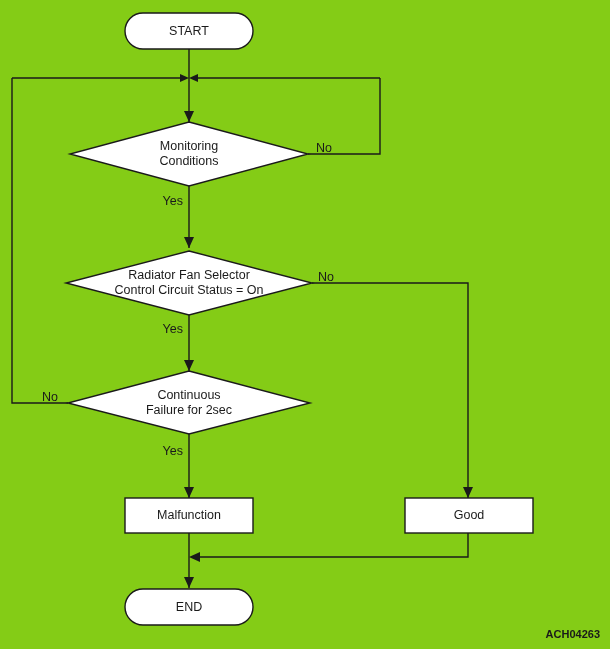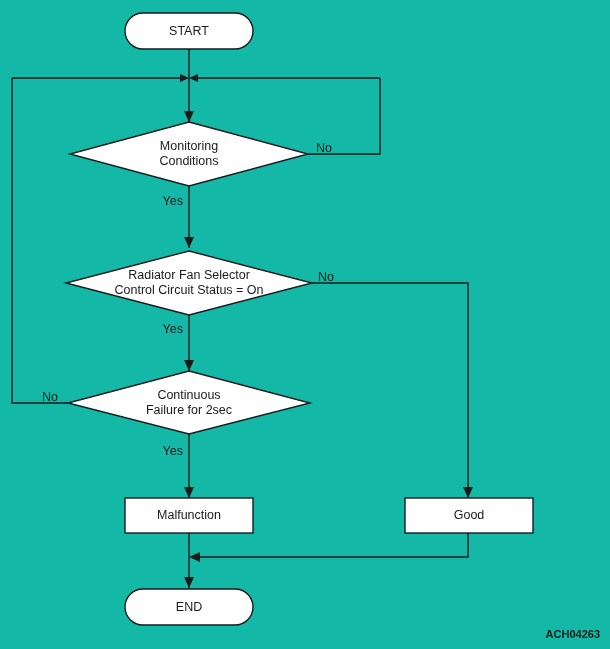--- a/index.html
+++ b/index.html
@@ -4,21 +4,21 @@
 <style>
   html, body {
     margin: 0;
     padding: 0;
     background: #ffffff;
   }
   #page {
     position: relative;
     width: 610px;
     height: 649px;
-    background: #14b8a6;
+    background: #84cc16;
     overflow: hidden;
     font-family: "Liberation Sans", sans-serif;
   }
   svg#flow {
     position: absolute;
     left: 0;
     top: 0;
     width: 610px;
     height: 649px;
     display: block;

